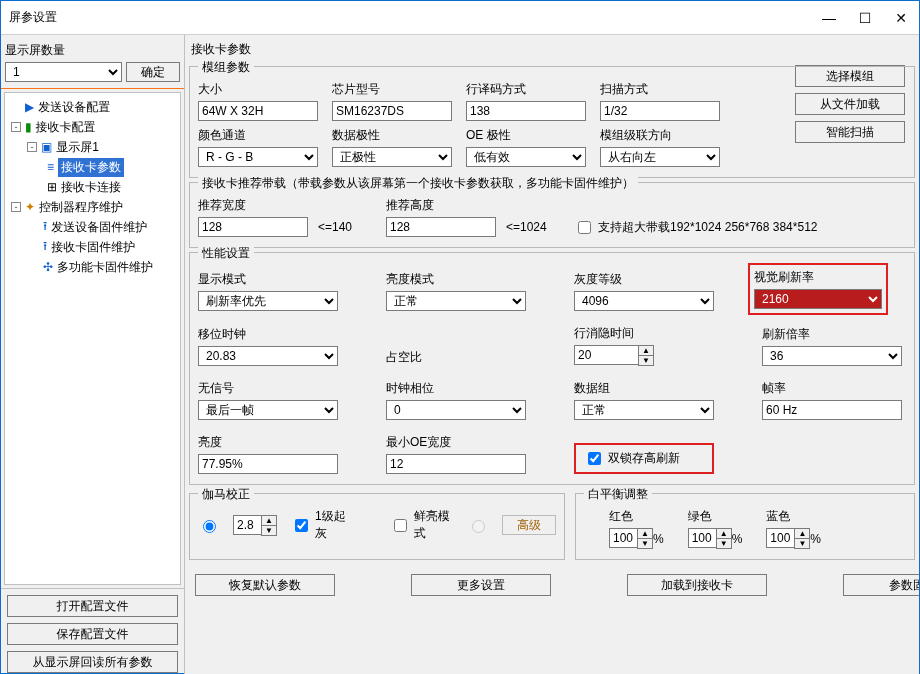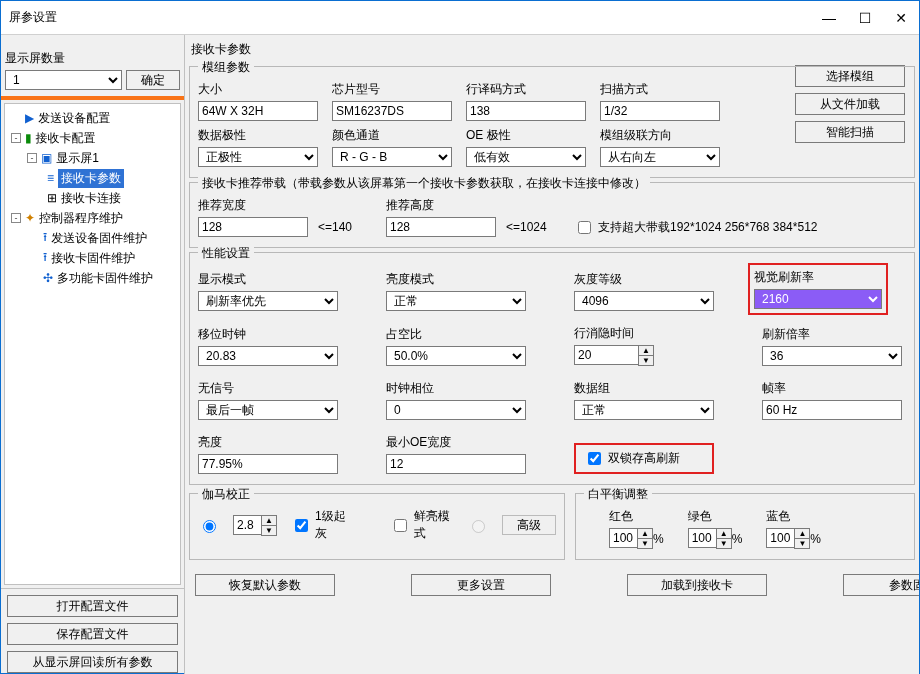--- a/index.html
+++ b/index.html
@@ -4,21 +4,21 @@
 <style>
 * { box-sizing: border-box; font-family: "Microsoft YaHei", Arial, sans-serif; font-size: 12px; }
 body { margin: 0; background: #fff; }
 .window { width: 920px; height: 674px; border: 1px solid #0a6ed1; background: #f0f0f0; position: relative; }
 .titlebar { height: 34px; background: #fff; border-bottom: 1px solid #d0d0d0; display: flex; align-items: center; padding-left: 8px; }
 .titlebar-title { flex: 1; }
 .titlebar-btns { display: flex; height: 100%; }
 .titlebar-btn { width: 36px; height: 100%; display: flex; align-items: center; justify-content: center; cursor: pointer; font-size: 14px;}
 .body { display: flex; height: calc(100% - 28px); }
 .left { width: 184px; display: flex; flex-direction: column; border-right: 1px solid #c0c0c0; }
-.left-top { border-bottom: 4px solid #f97316; padding: 12px 4px 6px 4px; }
+.left-top { border-bottom: 1px solid #f97316; padding: 4px 4px 6px 4px; }
 .left-label { padding: 3px 0; }
 .left-row { display: flex; gap: 4px; }
 .tree { flex: 1; background: #fff; margin: 3px; border: 1px solid #c0c0c0; padding: 4px 2px; overflow: auto; }
 .tree-item { display: flex; align-items: center; height: 20px; padding-left: 4px; white-space: nowrap; gap: 4px;}
 .tree-item.selected .tree-label { background: #2f72d4; color: #fff; padding: 1px 3px; }
 .tree-toggle { width: 10px; height: 10px; border: 1px solid #888; display:flex; align-items:center; justify-content:center; font-size: 9px; line-height:1; color:#444;}
 .tree-icon { display:inline-flex; align-items:center; justify-content:center; }
 .left-bottom { border-top: 1px solid #c0c0c0; padding: 6px; display:flex; flex-direction:column; gap:6px;}
 .right { flex: 1; padding: 2px 4px 4px 4px; overflow: auto; background:#f0f0f0; position: relative;}
 .right-title { padding: 4px 2px; }
@@ -26,35 +26,35 @@
 .fieldset-legend { position: absolute; top: -8px; left: 8px; background: #f0f0f0; padding: 0 4px; }
 .row { display: flex; gap: 14px; align-items: flex-end; margin-top: 6px; }
 .field { display: flex; flex-direction: column; gap: 3px; }
 .w120 { width: 120px; }
 .w110 { width: 110px; }
 .w140 { width: 140px; }
 input[type=text], select { height: 20px; border: 1px solid #7a7a7a; background:#fff; padding: 0 3px; }
 input[readonly]{ background:#fff; }
 .btn { height: 22px; min-width: 110px; background:#f0f0f0; border: 1px solid #7a7a7a; cursor:pointer; }
 .small-btn { height:20px; min-width:54px; border:1px solid #7a7a7a; background:#f0f0f0; cursor:pointer;}
-.disabled-btn { color:#000000; border-color:#bbb; }
+.disabled-btn { color:#a16207; border-color:#bbb; }
 .spinner { display:flex; }
 .spinner input{ width: 64px; border-right:none;}
 .spin-btns { display:flex; flex-direction:column; width:16px;}
 .spin-btns div { flex:1; border:1px solid #7a7a7a; display:flex; align-items:center; justify-content:center; font-size:8px; background:#f0f0f0; cursor:pointer;}
 .spin-btns div:first-child{ border-bottom:none;}
 .gamma-spinner input { width: 28px; }
 .checkbox-row { display:flex; align-items:center; gap:4px; }
 .radio-row { display:flex; align-items:center; gap:4px;}
 .right-side-btns { position:absolute; top: 28px; right: 10px; display:flex; flex-direction:column; gap:6px;}
 .bottom-actions { display:flex; gap: 76px; justify-content:space-between; margin-top:10px; padding: 0 6px;}
 .bottom-actions .btn { min-width: 140px;}
 .highlight-red { border: 2px solid #e02020 !important; }
 .highlight-wrap { padding:4px; margin:-4px; border:2px solid #e02020;}
-.select-hl { background:#8b5cf6; color:#fff;}
+.select-hl { background:#b91c1c; color:#fff;}
 .hr-groups { display:flex; gap: 10px; align-items:stretch;}
 .inline-after { margin-left:10px;}
 .flex1 {flex:1;}
 .right-inner{ position: relative; }
 </style>
 </head>
 <body>
 
 <div class="window">
   <div class="titlebar">
@@ -152,40 +152,40 @@
                 <span>行译码方式</span>
                 <input type="text" readonly="" value="138" style="">
               </div>
           <div class="field w120">
                 <span>扫描方式</span>
                 <input type="text" readonly="" value="1/32" style="">
               </div>
         </div>
         <div class="row">
           <div class="field w120">
+                <span>颜色通道</span>
+                <select><option>R - G - B</option></select>
+              </div>
+          <div class="field w120">
                 <span>数据极性</span>
                 <select><option>正极性</option></select>
               </div>
           <div class="field w120">
-                <span>颜色通道</span>
-                <select><option>R - G - B</option></select>
-              </div>
-          <div class="field w120">
                 <span>OE 极性</span>
                 <select><option>低有效</option></select>
               </div>
           <div class="field w120">
                 <span>模组级联方向</span>
                 <select><option>从右向左</option></select>
               </div>
         </div>
       </div>
 
       <div class="fieldset">
-        <span class="fieldset-legend">接收卡推荐带载（带载参数从该屏幕第一个接收卡参数获取，在接收卡连接中修改）</span>
+        <span class="fieldset-legend">接收卡推荐带载（带载参数从该屏幕第一个接收卡参数获取，多功能卡固件维护）</span>
         <div class="row" style="align-items:flex-end;">
           <div class="field w140">
             <span>推荐宽度</span>
             <div style="display:flex;align-items:center;">
               <input type="text" class="w110" value="128" style="">
               <span class="inline-after">&lt;=140</span>
             </div>
           </div>
           <div style="width:20px;"></div>
           <div class="field w140">
@@ -227,21 +227,20 @@
           </div>
         </div>
         <div class="row" style="margin-top:14px;">
           <div class="field w140">
                 <span>移位时钟</span>
                 <select><option>20.83</option></select>
               </div>
           <div style="width:20px;"></div>
           <div class="field w140">
                 <span>占空比</span>
-                <select><option>50.0%</option></select>
               </div>
           <div style="width:20px;"></div>
           <div class="field w140">
                 <span>行消隐时间</span>
             <div class="spinner">
                   <input type="text" value="20" style="">
                   <div class="spin-btns">
                     <div>▲</div>
                     <div>▼</div>
                   </div>

